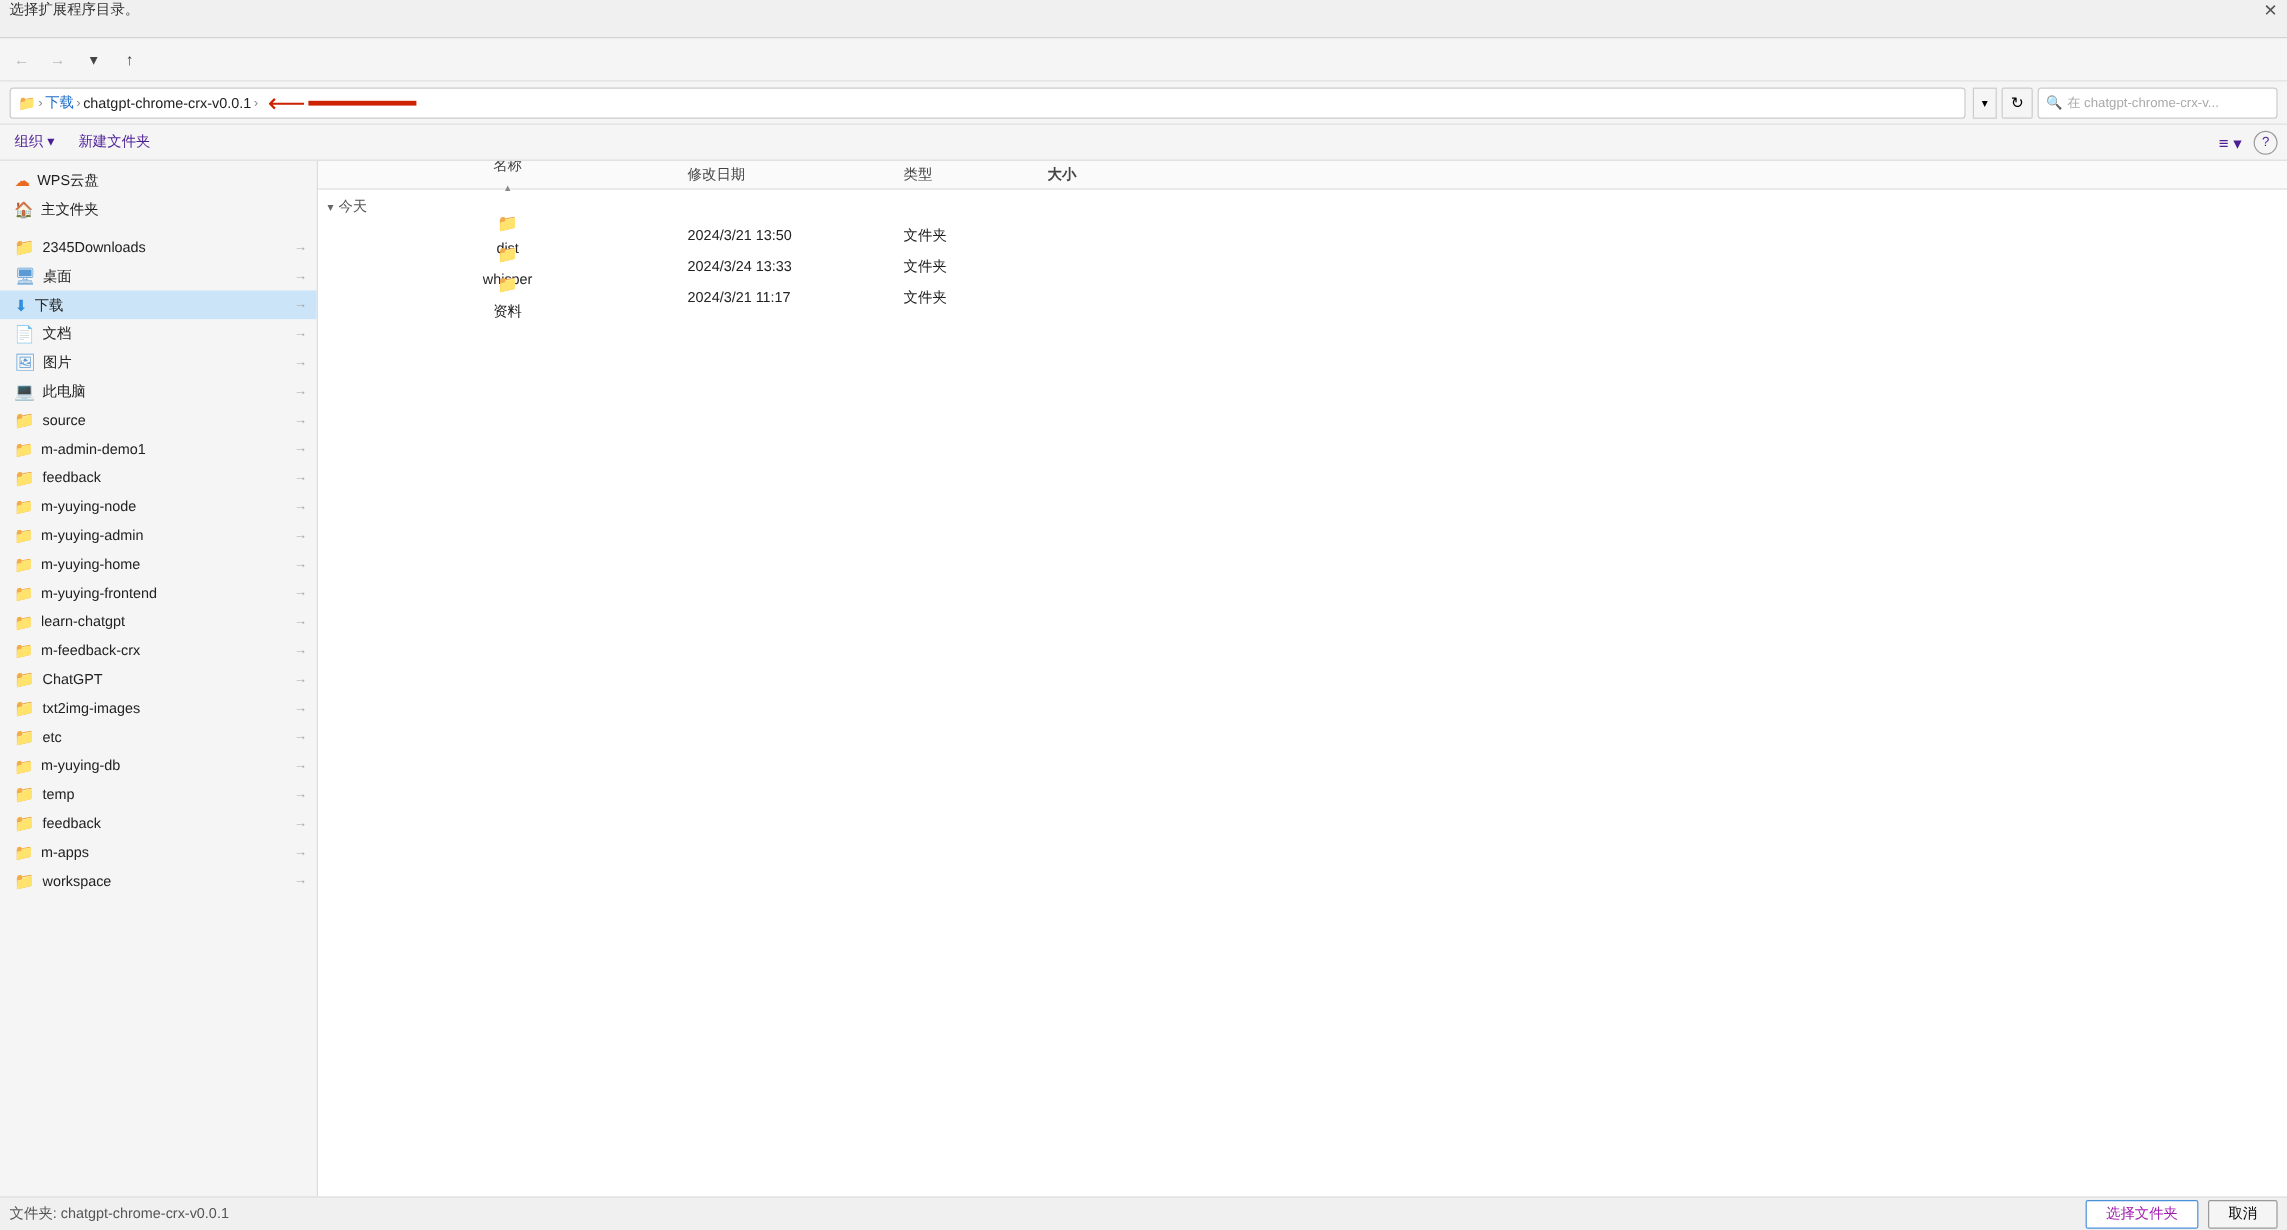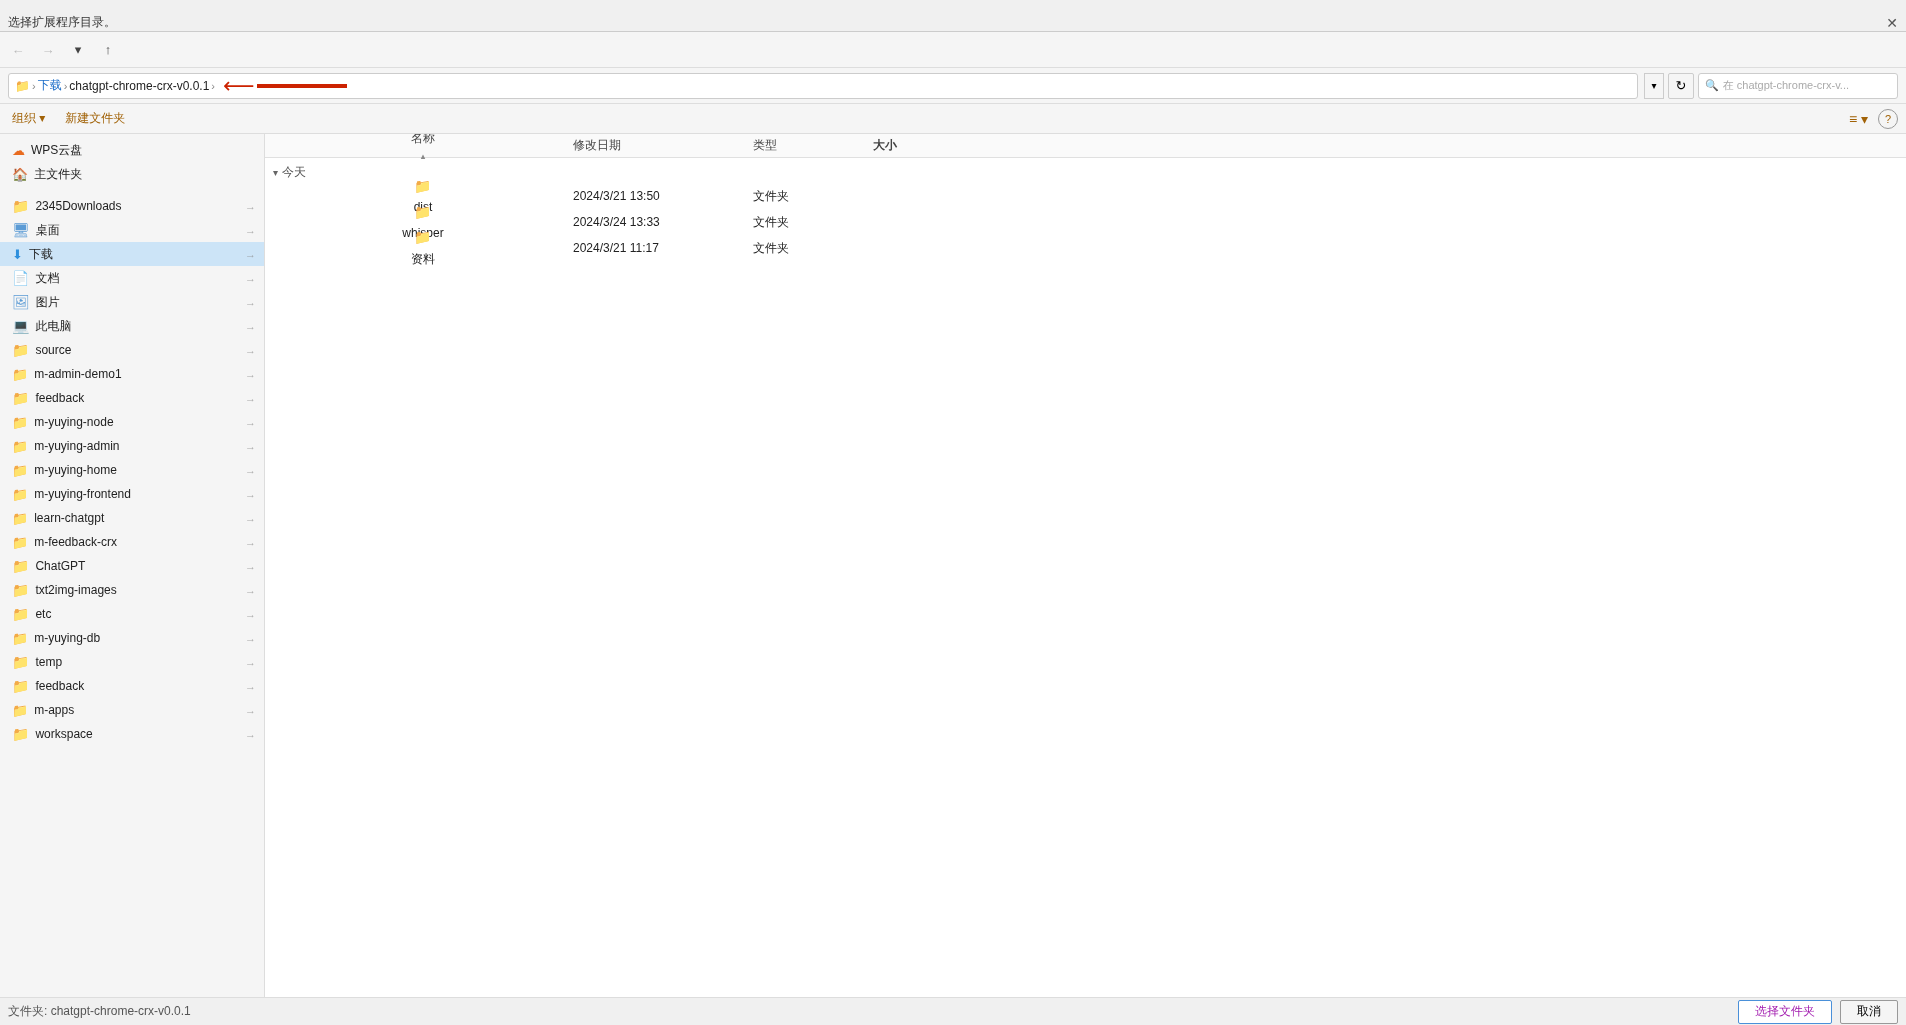--- a/index.html
+++ b/index.html
@@ -3,21 +3,21 @@
   <meta charset="utf-8">
   <style>
     * { box-sizing: border-box; margin: 0; padding: 0; }
     body { font-family: 'Microsoft YaHei', SimSun, sans-serif; font-size: 13px; background: #f0f0f0; color: #222; height: 100vh; overflow: hidden; }
 
     
     .title-bar {
       background: #f0f0f0;
       height: 32px;
       display: flex;
-      align-items: flex-end;
+      align-items: flex-start;
       padding: 0 8px;
       border-bottom: 1px solid #ccc;
       justify-content: space-between;
     }
     .title-text { font-size: 12px; color: #333; }
     .title-close { font-size: 14px; cursor: pointer; color: #555; }
 
     
     .toolbar {
       background: #f5f5f5;
@@ -91,21 +91,21 @@
       background: #f5f5f5;
       height: 30px;
       display: flex;
       align-items: center;
       padding: 0 8px;
       border-bottom: 1px solid #ddd;
       gap: 12px;
     }
     .cmd-btn {
       background: transparent; border: none; cursor: pointer;
-      font-size: 12px; color: #a16207; padding: 2px 4px;
+      font-size: 12px; color: #4c1d95; padding: 2px 4px;
       display: flex; align-items: center; gap: 3px;
     }
 
     
     .main-layout {
       display: flex;
       height: calc(100vh - 32px - 36px - 36px - 30px - 28px);
       overflow: hidden;
     }
 

